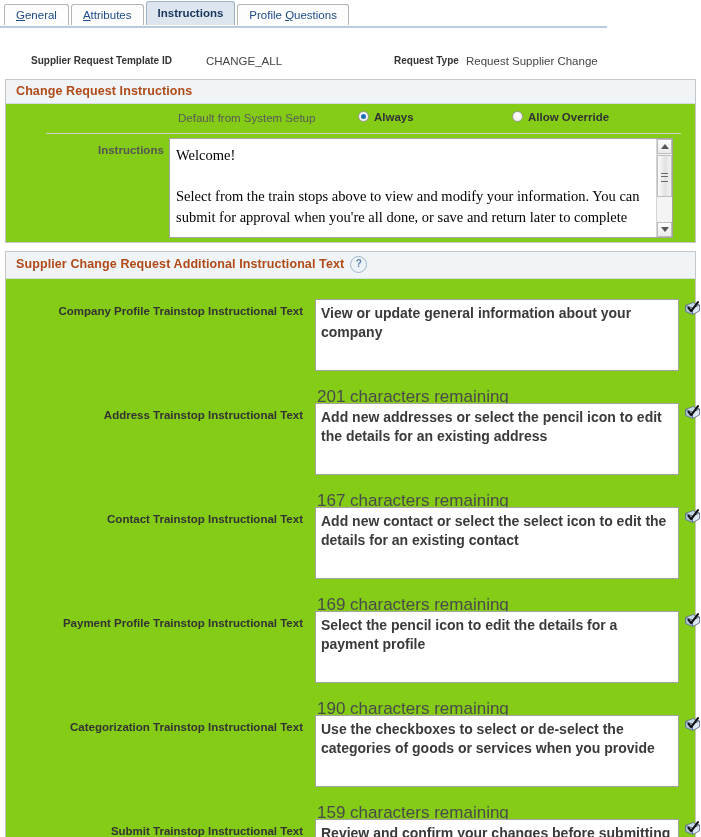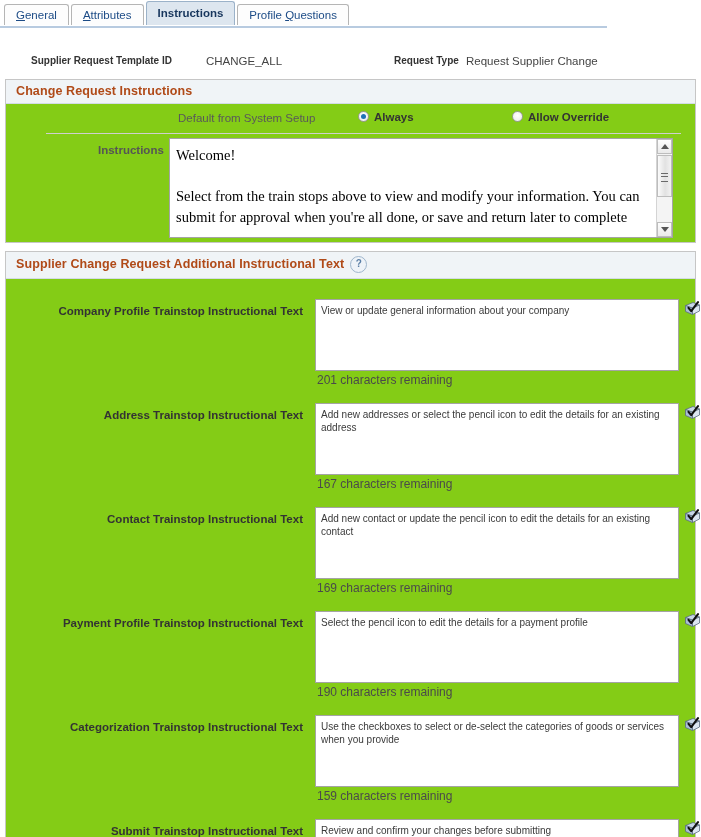--- a/index.html
+++ b/index.html
@@ -300,30 +300,31 @@
     width: 364px;
     height: 72px;
     border: 1px solid #a4a4a4;
     background: #ffffff;
     box-sizing: border-box;
     overflow: hidden;
     cursor: text;
   }
   .ts-text {
     font-family: "Liberation Sans", sans-serif;
-    font-size: 10px;
+    font-size: 14px;
     color: #3a3a3a;
     line-height: 1.33;
     padding: 4px 6px 0 5px;
+    font-weight: bold;
   }
   .ts-remaining {
     position: absolute;
     left: 311px;
-    top: 74px;
-    font-size: 12px;
+    top: 88px;
+    font-size: 17px;
     color: #4a4a4a;
   }
 
   
   .spell-icon {
     position: absolute;
     left: 678px;
     top: 2px;
     width: 17px;
     height: 16px;
@@ -415,21 +416,21 @@
             <path d="M1.5 4.5 L9 1.5 L15.5 4 L8.5 7.2 Z" fill="#c8d6e8" stroke="#5a6b80" stroke-width="0.8"></path>
             <path d="M1.5 4.5 L1.5 10.5 L8.5 13.5 L8.5 7.2 Z" fill="#a9bdd6" stroke="#5a6b80" stroke-width="0.8"></path>
             <path d="M8.5 7.2 L15.5 4 L15.5 10 L8.5 13.5 Z" fill="#dce6f2" stroke="#5a6b80" stroke-width="0.8"></path>
             <path d="M4.5 6.8 L7.2 10.2 L14 1.2" fill="none" stroke="#111111" stroke-width="2.1" stroke-linecap="round" stroke-linejoin="round"></path>
           </svg></div>
         <div class="ts-remaining">167 characters remaining</div>
       </div>
       <div class="ts-row">
         <div class="ts-label">Contact Trainstop Instructional Text</div>
         <div class="ts-box">
-          <div class="ts-text">Add new contact or update the pencil icon to edit the details for an existing contact</div>
+          <div class="ts-text">Add new contact or select the select icon to edit the details for an existing contact</div>
         </div>
         <div class="spell-icon"><svg width="17" height="16" viewBox="0 0 17 16" xmlns="http://www.w3.org/2000/svg">
             <path d="M1.5 4.5 L9 1.5 L15.5 4 L8.5 7.2 Z" fill="#c8d6e8" stroke="#5a6b80" stroke-width="0.8"></path>
             <path d="M1.5 4.5 L1.5 10.5 L8.5 13.5 L8.5 7.2 Z" fill="#a9bdd6" stroke="#5a6b80" stroke-width="0.8"></path>
             <path d="M8.5 7.2 L15.5 4 L15.5 10 L8.5 13.5 Z" fill="#dce6f2" stroke="#5a6b80" stroke-width="0.8"></path>
             <path d="M4.5 6.8 L7.2 10.2 L14 1.2" fill="none" stroke="#111111" stroke-width="2.1" stroke-linecap="round" stroke-linejoin="round"></path>
           </svg></div>
         <div class="ts-remaining">169 characters remaining</div>
       </div>
       <div class="ts-row">

